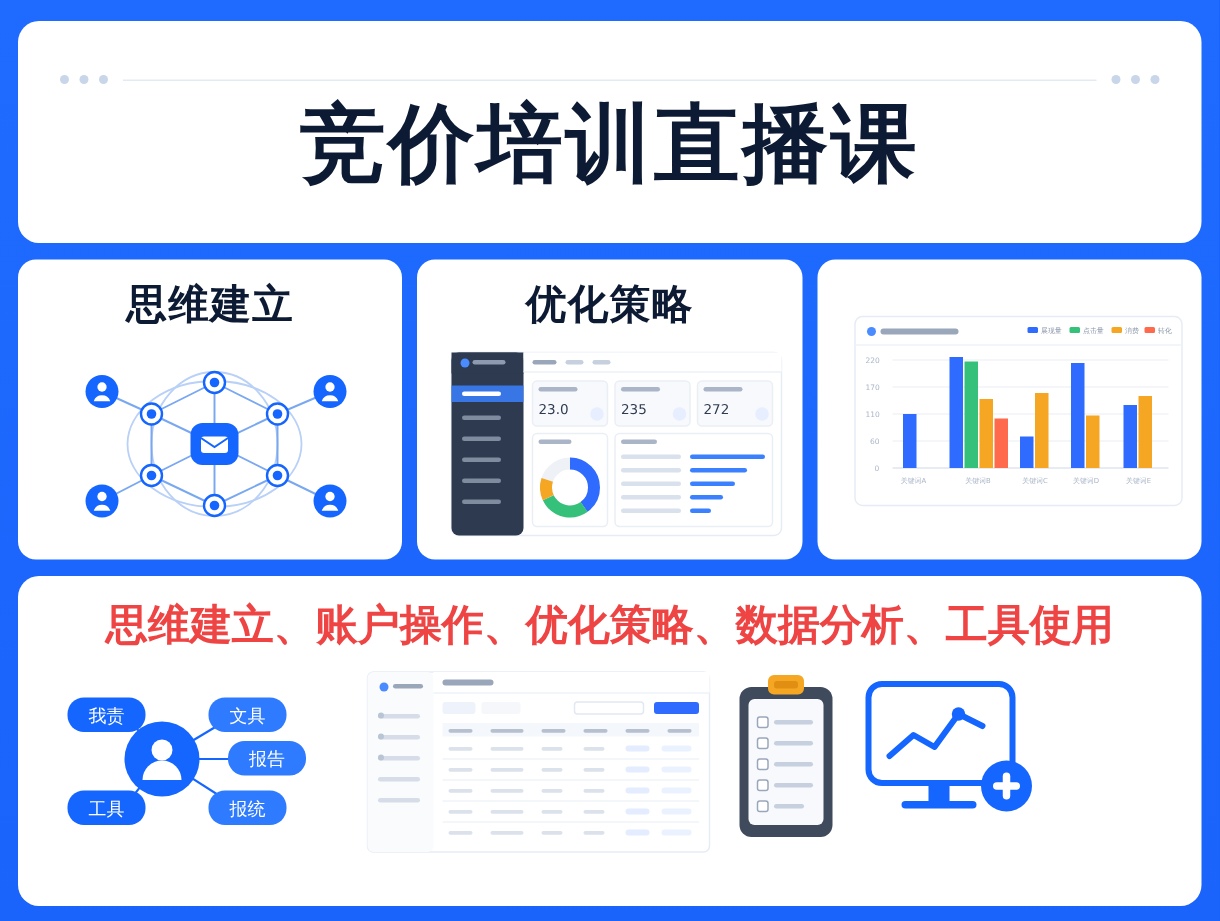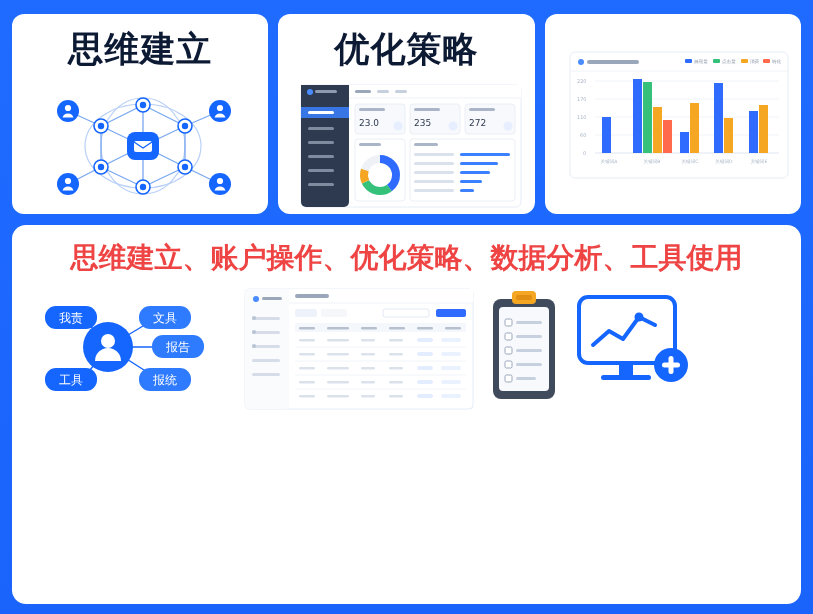--- a/index.html
+++ b/index.html
@@ -47,21 +47,21 @@
   .card {
     background: #ffffff;
     border-radius: 12px;
     flex: 1;
     display: flex; flex-direction: column; align-items: center;
     padding: 12px 10px 10px 10px;
     overflow: hidden;
   }
   .card-title {
     font-family: "DejaVu Sans", sans-serif;
-    font-size: 35px; font-weight: bold; color: #0d1a33;
+    font-size: 27px; font-weight: bold; color: #0d1a33;
     letter-spacing: 1px;
     margin-bottom: 8px;
   }
   .card-body { flex: 1; width: 100%; display: flex; align-items: center; justify-content: flex-end; }
 
   
   .bottom-card {
     background: #ffffff;
     border-radius: 14px;
     flex: 1;
@@ -81,20 +81,36 @@
   }
   .bcell { display: flex; align-items: center; justify-content: center; }
 
   svg { display: block; }
 </style>
 </head>
 <body>
 
 <div class="poster">
 
+  <div class="title-card">
+    <div class="title-deco">
+      <span class="dots">
+          <i></i>
+          <i></i>
+          <i></i>
+        </span>
+      <span class="rule"></span>
+      <span class="dots">
+          <i></i>
+          <i></i>
+          <i></i>
+        </span>
+    </div>
+    <div class="main-title">竞价培训直播课</div>
+  </div>
 
   <div class="row3">
 
     <div class="card">
       <div class="card-title">思维建立</div>
       <div class="card-body">
         <svg width="230" height="130" viewBox="0 0 230 130">
           <g stroke="#b9d0f7" stroke-width="1.2" fill="none">
             <ellipse cx="115" cy="65" rx="58" ry="42"></ellipse>
             <ellipse cx="115" cy="65" rx="42" ry="48"></ellipse>

